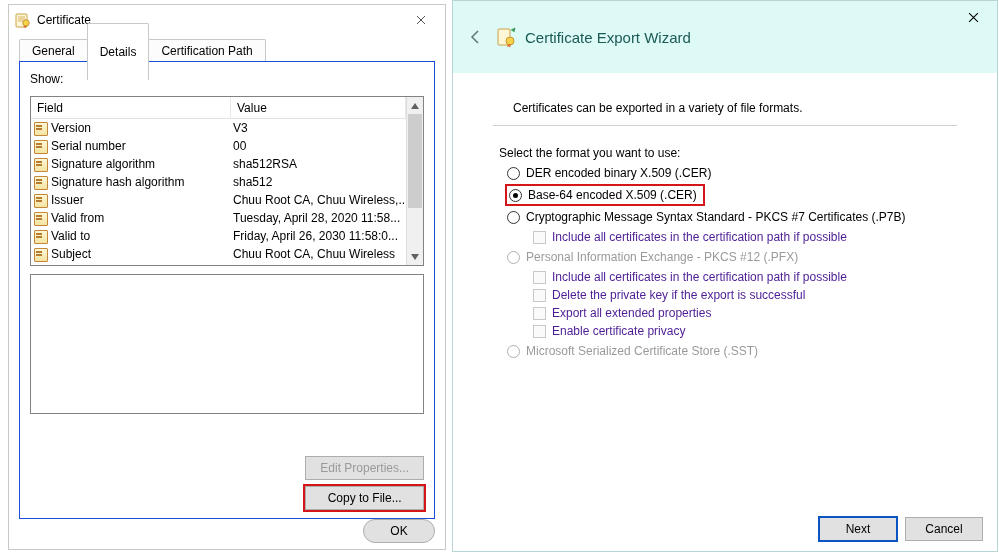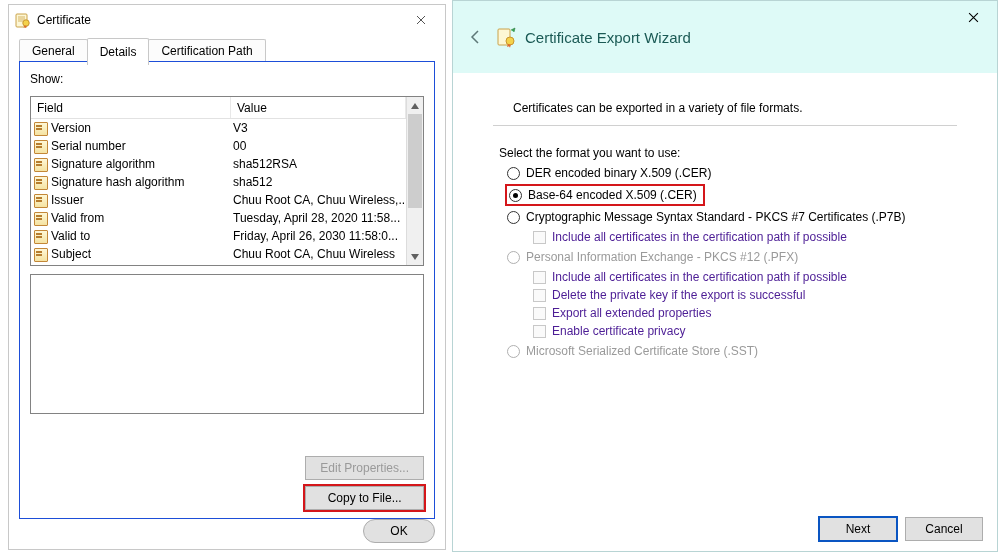--- a/index.html
+++ b/index.html
@@ -57,22 +57,22 @@
     background: #fff;
     font-size: 12px;
     margin-right: -1px;
     position: relative;
     top: 1px;
     color: #000;
   }
   .tab.active {
     background: #fff;
     z-index: 2;
-    padding: 6px 12px;
-    top: 4px;
+    padding: 21px 12px;
+    top: 19px;
   }
   .tab:not(.active) { background: #fcfcfc; }
 
   .tab-panel {
     margin: 0 10px 8px 10px;
     border: 1px solid #1d4ed8;
     padding: 10px 10px 8px 10px;
     height: 458px;
     position: relative;
     background: #fff;

